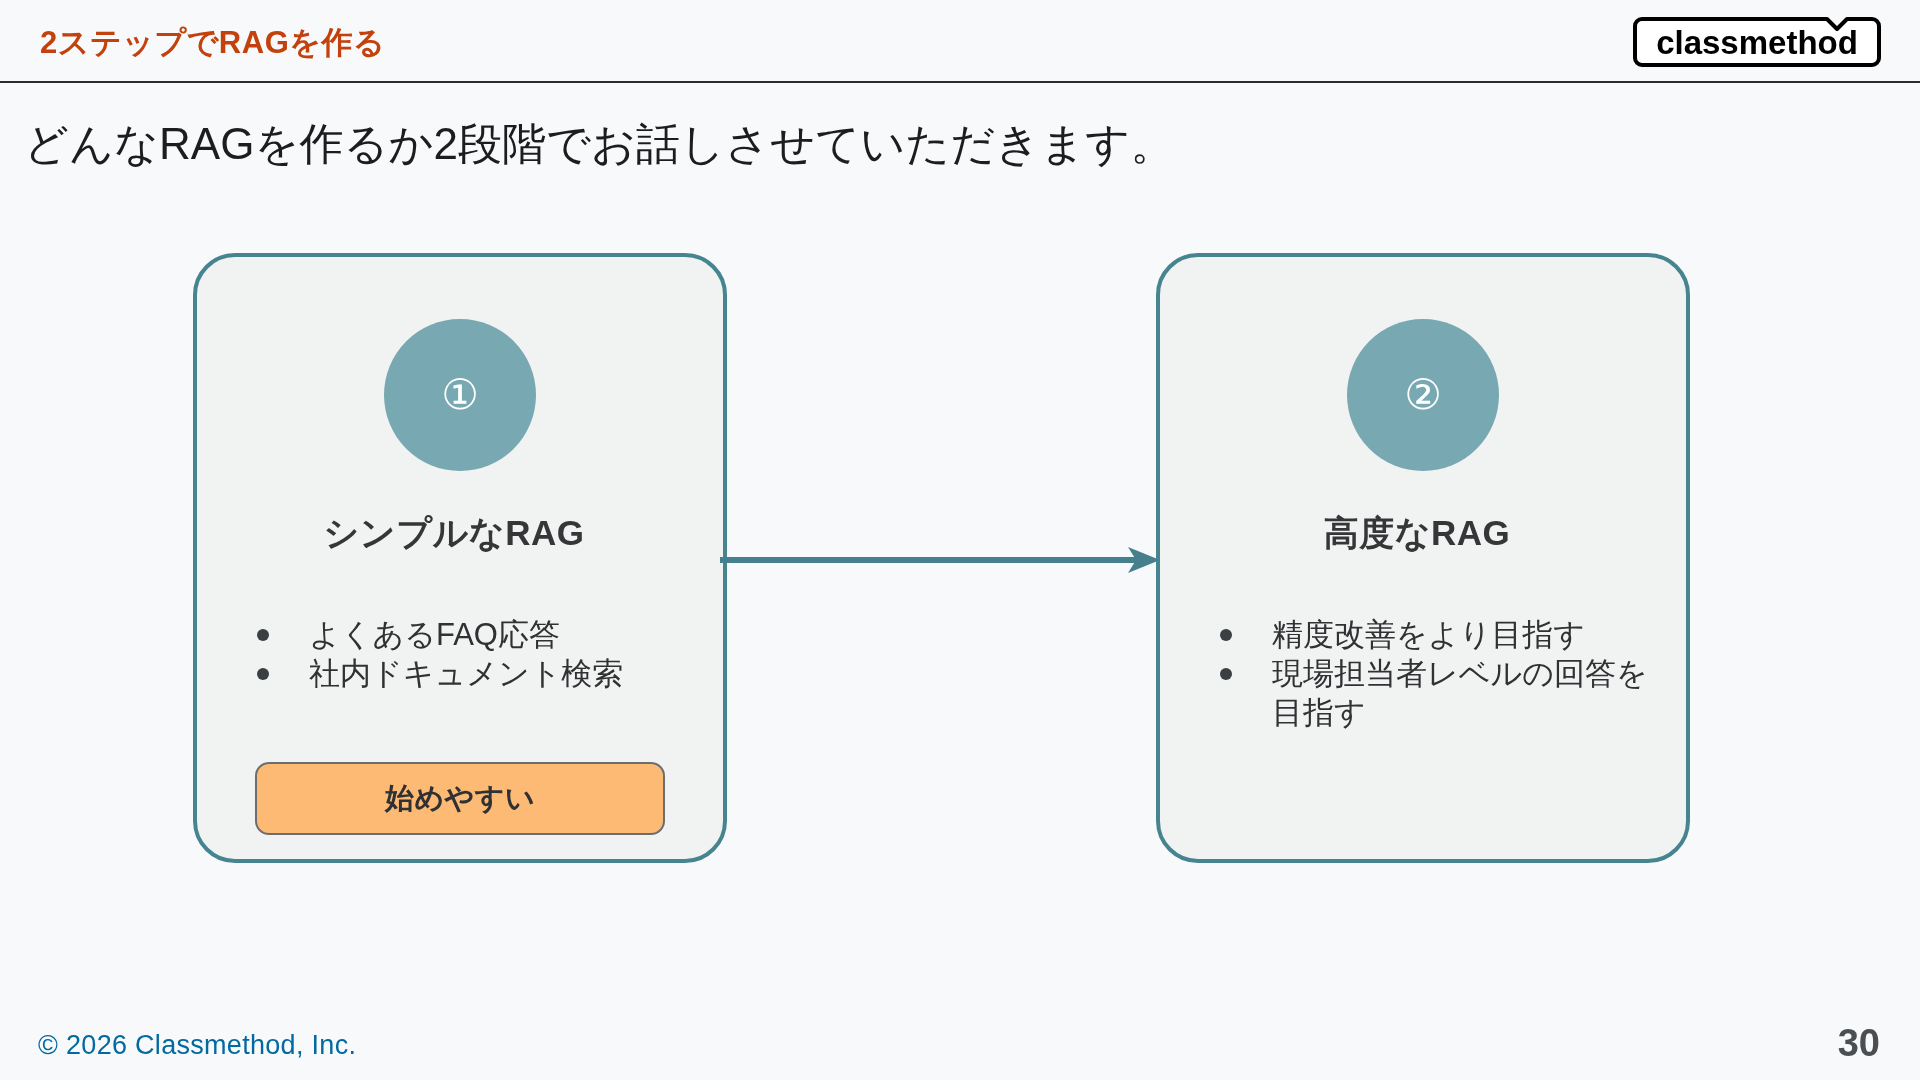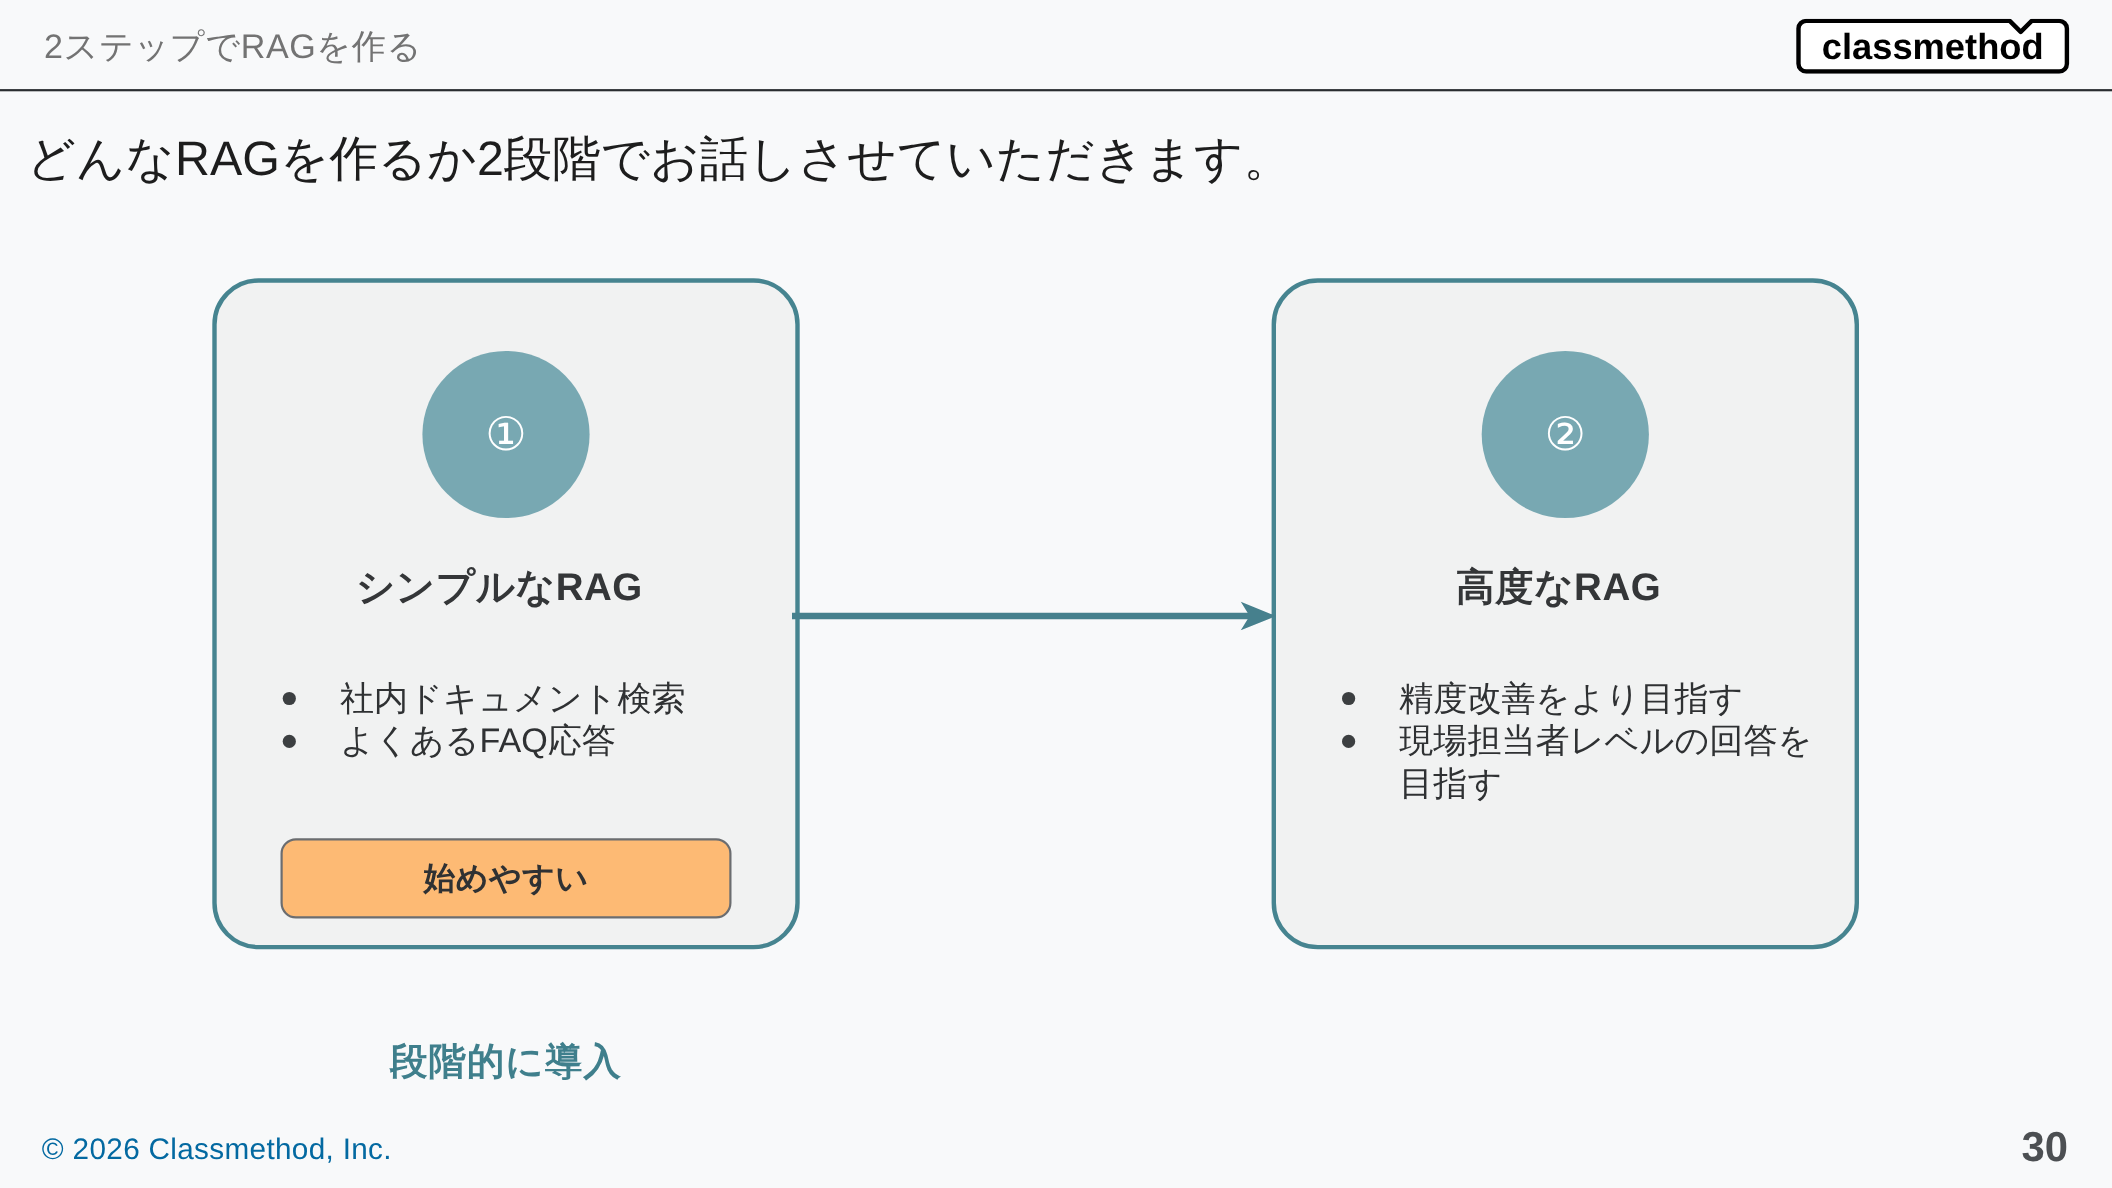--- a/index.html
+++ b/index.html
@@ -27,22 +27,22 @@
     top: 0;
     width: 1920px;
     height: 83px;
     box-sizing: border-box;
   }
   .header-title {
     position: absolute;
     left: 40px;
     top: 22px;
     font-size: 31px;
-    font-weight: normal;
-    color: #737373;
+    font-weight: bold;
+    color: #c2410c;
     letter-spacing: 0.5px;
     white-space: nowrap;
   }
   .header-rule {
     position: absolute;
     left: 0;
     top: 81px;
     width: 1920px;
     height: 2px;
     background: #2a2d30;
@@ -223,25 +223,25 @@
   <div class="subtitle">どんなRAGを作るか2段階でお話しさせていただきます。</div>
 
   <div class="card card-left">
     <div class="card-circle">
       <span class="card-circle-num">①</span>
     </div>
     <div class="card-title">シンプルなRAG</div>
     <ul class="card-bullets">
       <li>
         <span class="dot"></span>
+        <span>よくあるFAQ応答</span>
+      </li>
+      <li>
+        <span class="dot"></span>
         <span>社内ドキュメント検索</span>
-      </li>
-      <li>
-        <span class="dot"></span>
-        <span>よくあるFAQ応答</span>
       </li>
     </ul>
     <div class="card-badge">始めやすい</div>
   </div>
 
   <div class="card card-right">
     <div class="card-circle">
       <span class="card-circle-num">②</span>
     </div>
     <div class="card-title">高度なRAG</div>
@@ -255,18 +255,17 @@
         <span>現場担当者レベルの回答を目指す</span>
       </li>
     </ul>
   </div>
 
   <svg class="arrow-svg" viewBox="0 0 445 50" xmlns="http://www.w3.org/2000/svg">
     <line x1="0" y1="25" x2="418" y2="25" stroke="#46808d" stroke-width="6"></line>
     <path d="M440 25 L408 12 L416 25 L408 38 Z" fill="#46808d"></path>
   </svg>
 
-  <div class="caption">段階的に導入</div>
 
   <div class="footer-copyright">© 2026 Classmethod, Inc.</div>
   <div class="footer-pagenum">30</div>
 
 </div>
 
 </body></html>

